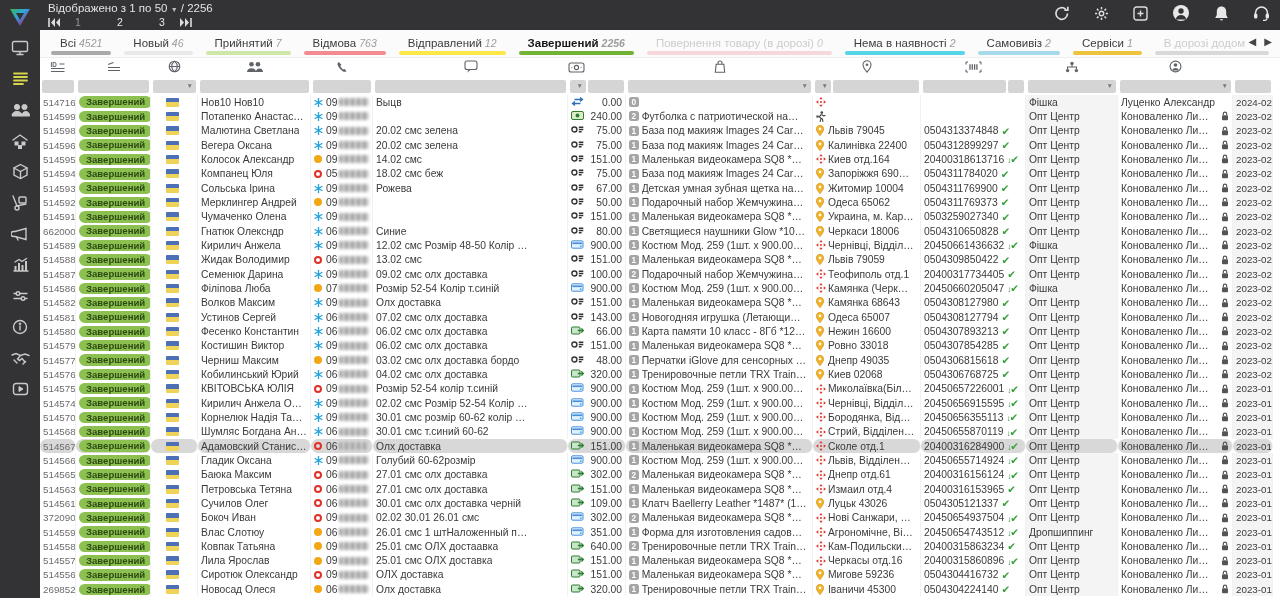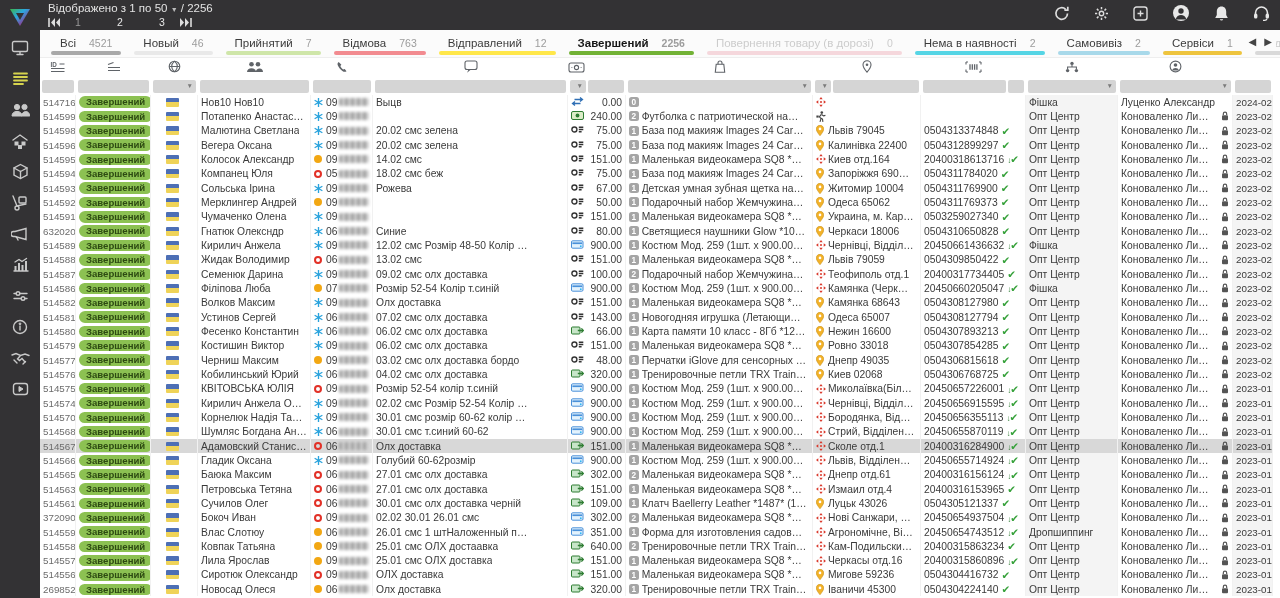--- a/index.html
+++ b/index.html
@@ -20,21 +20,21 @@
   #pager .pbtn { cursor:pointer; display:flex; align-items:center; }
   #pager .pnum { font-size:10.5px; color:#e8e8e8; cursor:pointer; min-width:8px; text-align:center; }
   #pager .pnum.cur { color:#9a9a9a; }
   #topicons { position:absolute; right:10px; top:0; height:30px; display:flex; align-items:center; gap:24px; }
   #topicons .ti { cursor:pointer; display:flex; align-items:center; }
   
   #tabs { position:absolute; left:40px; top:30px; right:0; height:28px; background:#fbfbfb;
     border-bottom:1px solid #eee; display:flex; align-items:center; padding-left:18px; gap:27px;
     overflow:hidden; white-space:nowrap; }
   .tab { position:relative; font-size:11.5px; color:#3c3c3c; cursor:pointer; padding:0 2px 6px; top:2px; }
-  .tab .cnt { color:#9c9c9c; font-size:10.5px; margin-left:13px; }
+  .tab .cnt { color:#9c9c9c; font-size:10.5px; margin-left:3px;font-style:italic; }
   .tab.active { font-weight:bold; color:#161616; }
   .tab.dis, .tab.dis .cnt { color:#cccccc; }
   .tab::after { content:''; position:absolute; left:-7px; right:-7px; bottom:0; height:3.5px;
     border-radius:2px; background:var(--u,#ddd); }
   #tabarrows { position:absolute; right:4px; top:34px; display:flex; gap:8px; background:#fbfbfb; padding:2px 4px; }
   #tabarrows span { color:#444; font-size:10px; cursor:pointer; }
   
   #grid { position:absolute; left:40px; top:58px; right:0; bottom:0; background:#fff; overflow:hidden; }
   .hrow { display:flex; height:19px; align-items:center; background:#fff; }
   .hc { display:flex; align-items:center; justify-content:center; height:19px; }
@@ -46,21 +46,21 @@
   .fbox.mini { flex:0 0 16px; }
   
   .c-id{width:36px}.c-st{width:75px}.c-fl{width:47px}.c-nm{width:113px}.c-ph{width:62px}
   .c-cm{width:195px}.c-pa{width:58px}.c-pr{width:187px}.c-de{width:108px}.c-tt{width:105px}
   .c-ch{width:92px}.c-mg{width:115px}.c-dt{width:40px}
   #rows { position:absolute; top:37px; left:0; right:0; bottom:0; }
   .row { display:flex; height:14.34px; align-items:center; cursor:pointer; }
   .row>div { height:14.34px; display:flex; align-items:center; overflow:hidden; white-space:nowrap;
     font-size:10.3px; color:#3a3a3a; padding:0 3px; border-right:1px solid #f1f1f1; }
   .row .c-ch, .row .c-dt { background:#f4f4f4; }
-  .row.sel>div { background:#d8d8d8 !important; }
+  .row.sel>div { background:#d8d8d8 !important;border-radius:7px; }
   .row .c-id { color:#6b6b6b; font-size:9.8px; }
   .badge { background:#8cc152; color:#2d4a12; font-weight:bold; font-size:9.6px; border-radius:7px;
     padding:0 7px; line-height:11.5px; height:11.5px; }
   .flag { width:13px; height:9px; border-radius:1px; overflow:hidden; display:inline-block; margin-left:12px; }
   .flag i { display:block; height:4.5px; } .flag .b{background:#4d6fb5}.flag .y{background:#efd358}
   .op { flex:0 0 10px; margin-right:2px; display:flex; align-items:center; }
   .op-l { width:8px; height:8px; border-radius:50%; background:#f2a713; display:inline-block; }
   .op-v { width:8px; height:8px; border-radius:50%; border:2.2px solid #e23127; display:inline-block; }
   .pref { color:#3a3a3a; }
   .pblur { width:34px; height:8px; margin-left:2px; border-radius:2px;
@@ -945,21 +945,21 @@
           <span class="lockw">
             <svg width="8" height="10" viewBox="0 0 8 10">
               <rect x="1" y="4.3" width="6" height="5" rx="1" fill="#555"></rect>
               <path d="M2.3 4.1V2.9a1.7 1.7 0 013.4 0v1.2" stroke="#555" stroke-width="1.2" fill="none"></path>
             </svg>
           </span>
         </div>
   <div class="c-dt">2023-02</div>
  </div>
  <div class="row ">
-  <div class="c-id">632020</div>
+  <div class="c-id">662000</div>
   <div class="c-st">
           <span class="badge">Завершений</span>
         </div>
   <div class="c-fl">
           <span class="flag">
             <i class="b"></i>
             <i class="y"></i>
           </span>
         </div>
   <div class="c-nm">

